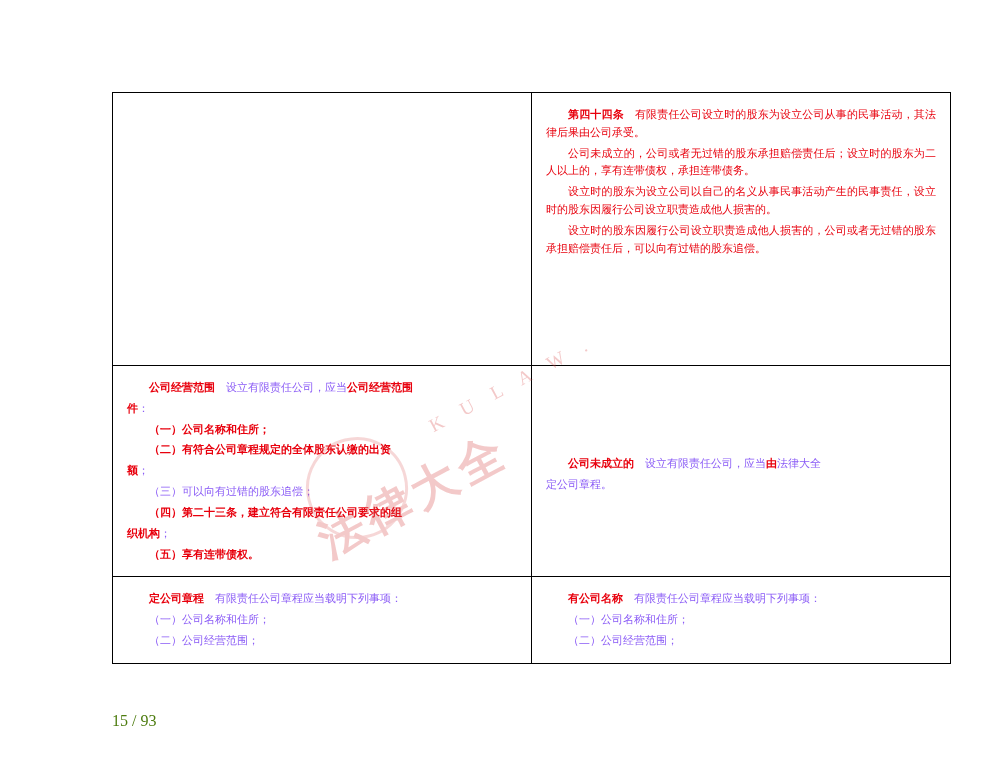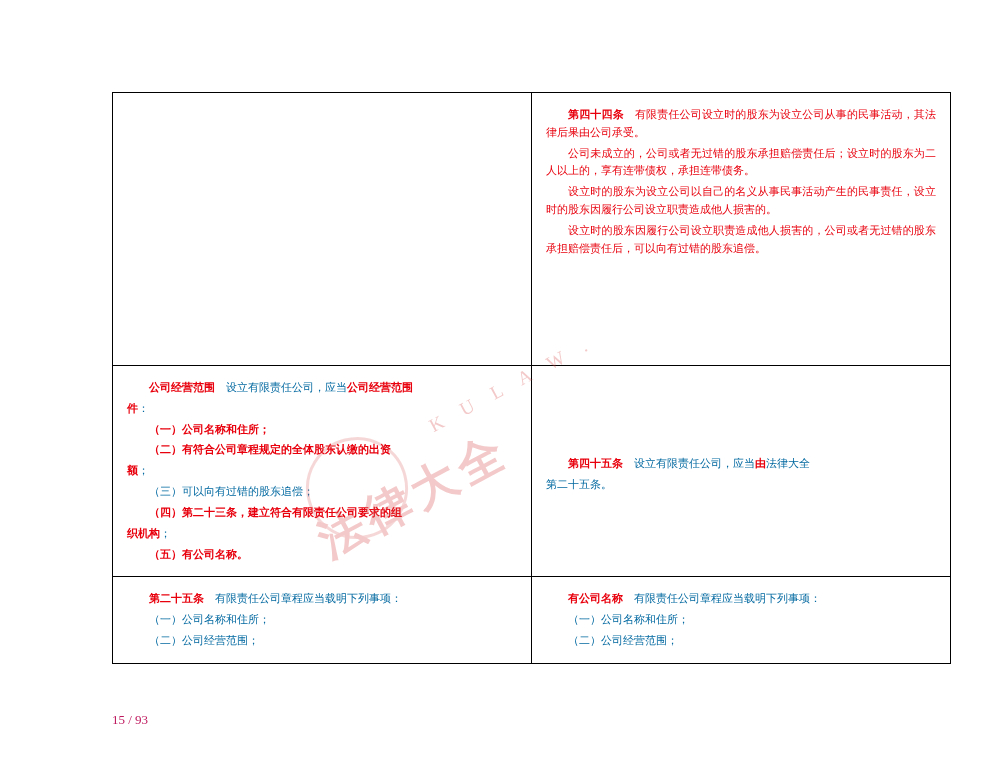--- a/index.html
+++ b/index.html
@@ -47,32 +47,32 @@
 
   
   .red {
     color: #e8000d;
   }
   .red-bold {
     color: #e8000d;
     font-weight: bold;
   }
   .black {
-    color: #0369a1;
+    color: #8b5cf6;
   }
 
   
   .cell-empty { height: 250px; }
 
   .page-number {
     position: absolute;
     left: 112px;
     top: 712px;
-    font-size: 13px;
-    color: #be185d;
+    font-size: 16px;
+    color: #4d7c0f;
     font-family: "Liberation Serif", serif;
   }
 
   
   .watermark {
     position: absolute;
     left: 300px;
     top: 345px;
     width: 300px;
     height: 230px;
@@ -133,32 +133,32 @@
       <tr>
         <td class="col-left">
           <p class="para indent"><span class="red-bold">公司经营范围</span><span class="black">　设立有限责任公司，应当</span><span class="red-bold">公司经营范围</span></p>
           <p class="para"><span class="red-bold">件</span><span class="black">：</span></p>
           <p class="para indent"><span class="red-bold">（一）公司名称和住所；</span></p>
           <p class="para indent"><span class="red-bold">（二）有符合公司章程规定的全体股东认缴的出资</span></p>
           <p class="para"><span class="red-bold">额</span><span class="black">；</span></p>
           <p class="para indent"><span class="black">（三）可以向有过错的股东追偿；</span></p>
           <p class="para indent"><span class="red-bold">（四）第二十三条，建立符合有限责任公司要求的组</span></p>
           <p class="para"><span class="red-bold">织机构</span><span class="black">；</span></p>
-          <p class="para indent"><span class="red-bold">（五）有公司名称。</span></p>
+          <p class="para indent"><span class="red-bold">（五）享有连带债权。</span></p>
         </td>
         <td class="col-right">
           <div style="height:76px"></div>
-          <p class="para indent"><span class="red-bold">第四十五条</span><span class="black">　设立有限责任公司，应当</span><span class="red-bold">由</span><span class="black">法律大全</span></p>
-          <p class="para"><span class="black">第二十五条。</span></p>
+          <p class="para indent"><span class="red-bold">公司未成立的</span><span class="black">　设立有限责任公司，应当</span><span class="red-bold">由</span><span class="black">法律大全</span></p>
+          <p class="para"><span class="black">定公司章程。</span></p>
         </td>
       </tr>
 
       <tr>
         <td class="col-left">
-          <p class="para indent"><span class="red-bold">第二十五条</span><span class="black">　有限责任公司章程应当载明下列事项：</span></p>
+          <p class="para indent"><span class="red-bold">定公司章程</span><span class="black">　有限责任公司章程应当载明下列事项：</span></p>
           <p class="para indent"><span class="black">（一）公司名称和住所；</span></p>
           <p class="para indent"><span class="black">（二）公司经营范围；</span></p>
         </td>
         <td class="col-right">
           <p class="para indent"><span class="red-bold">有公司名称</span><span class="black">　有限责任公司章程应当载明下列事项：</span></p>
           <p class="para indent"><span class="black">（一）公司名称和住所；</span></p>
           <p class="para indent"><span class="black">（二）公司经营范围；</span></p>
         </td>
       </tr>
     </tbody>

